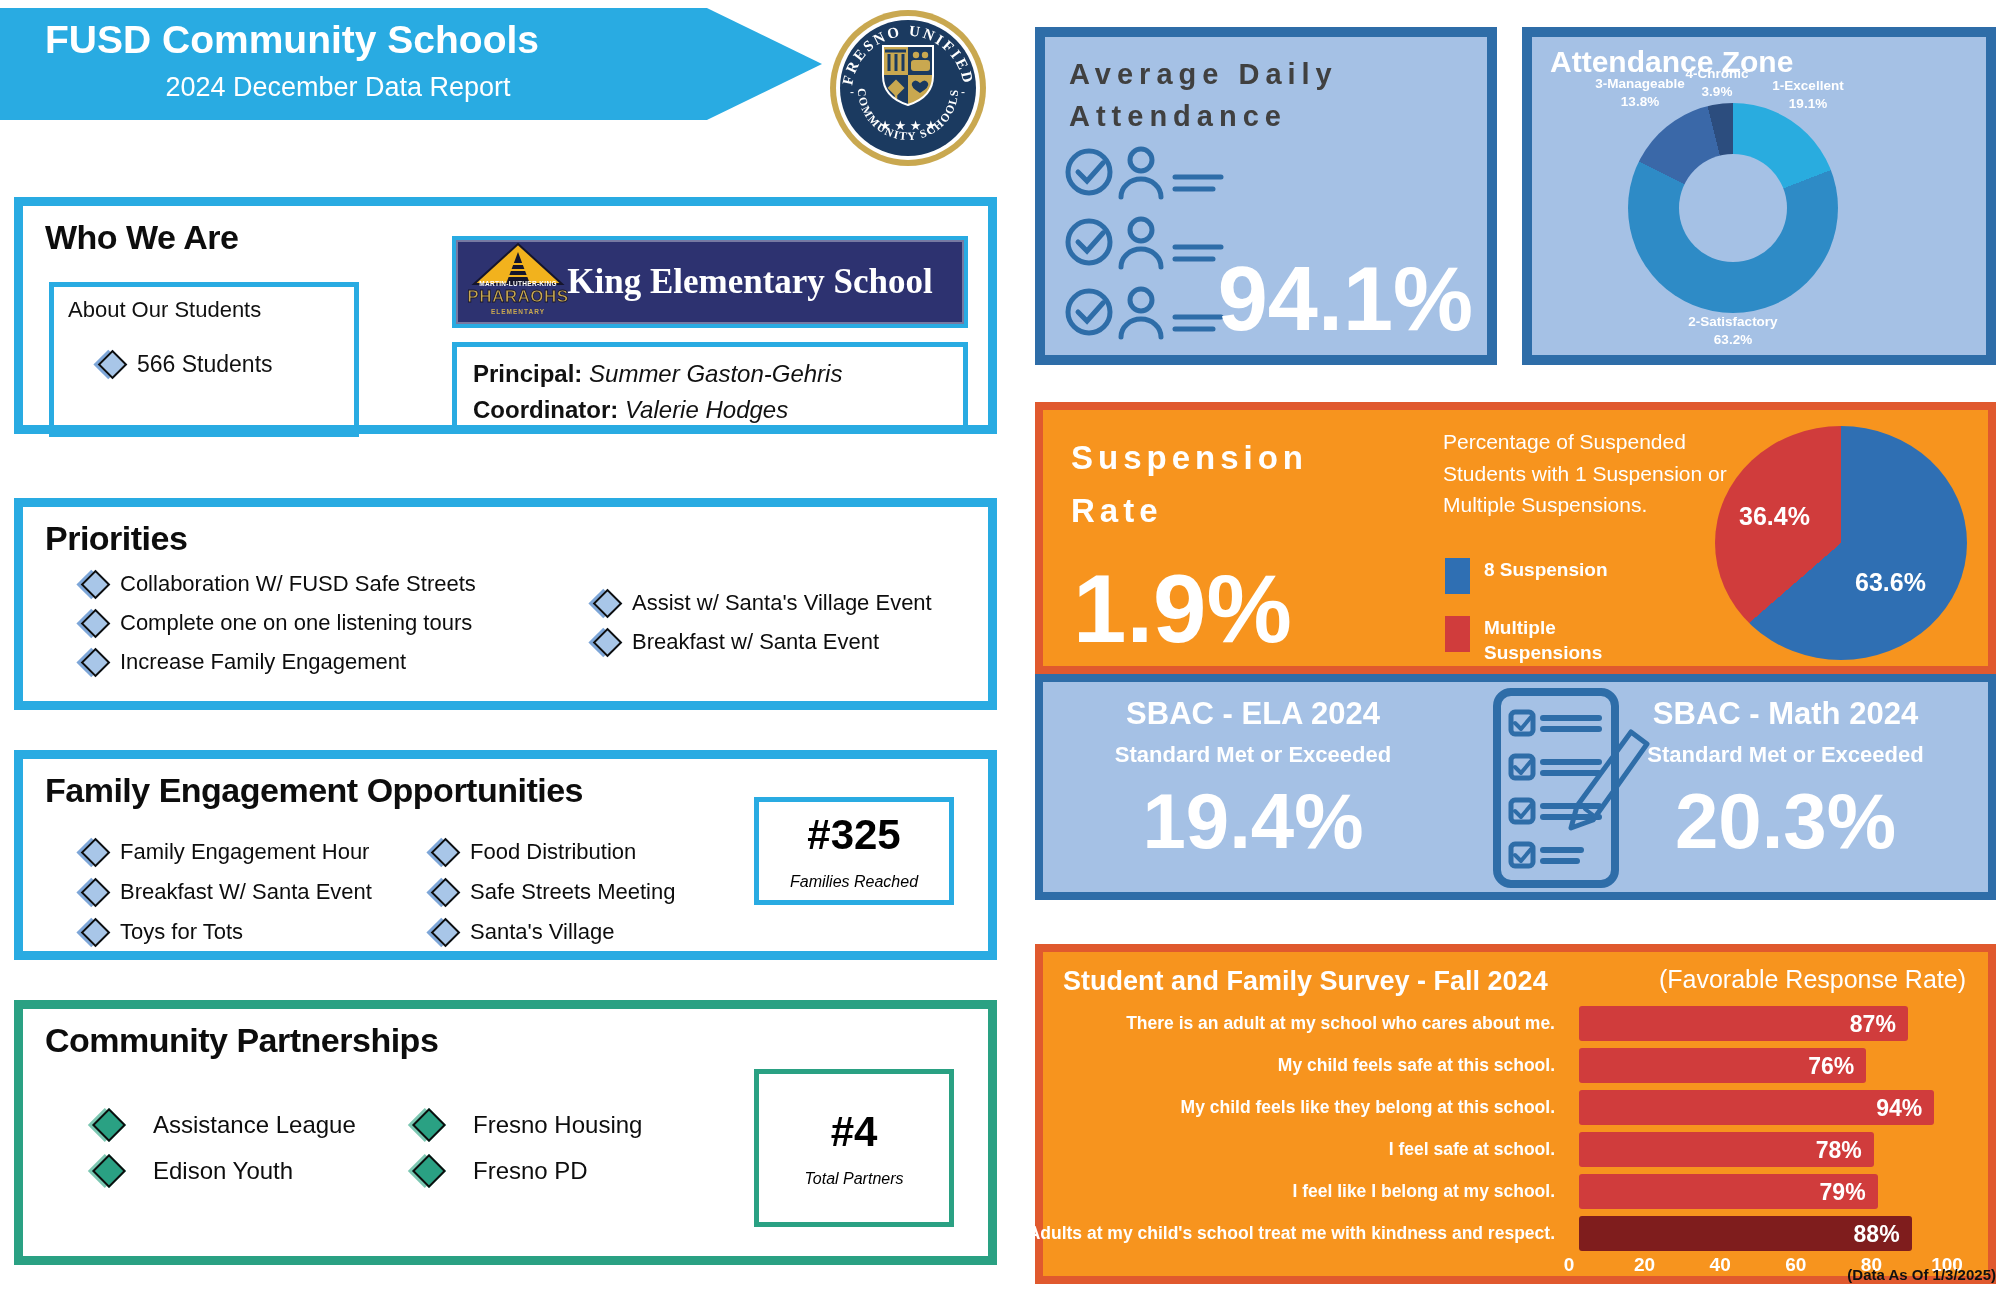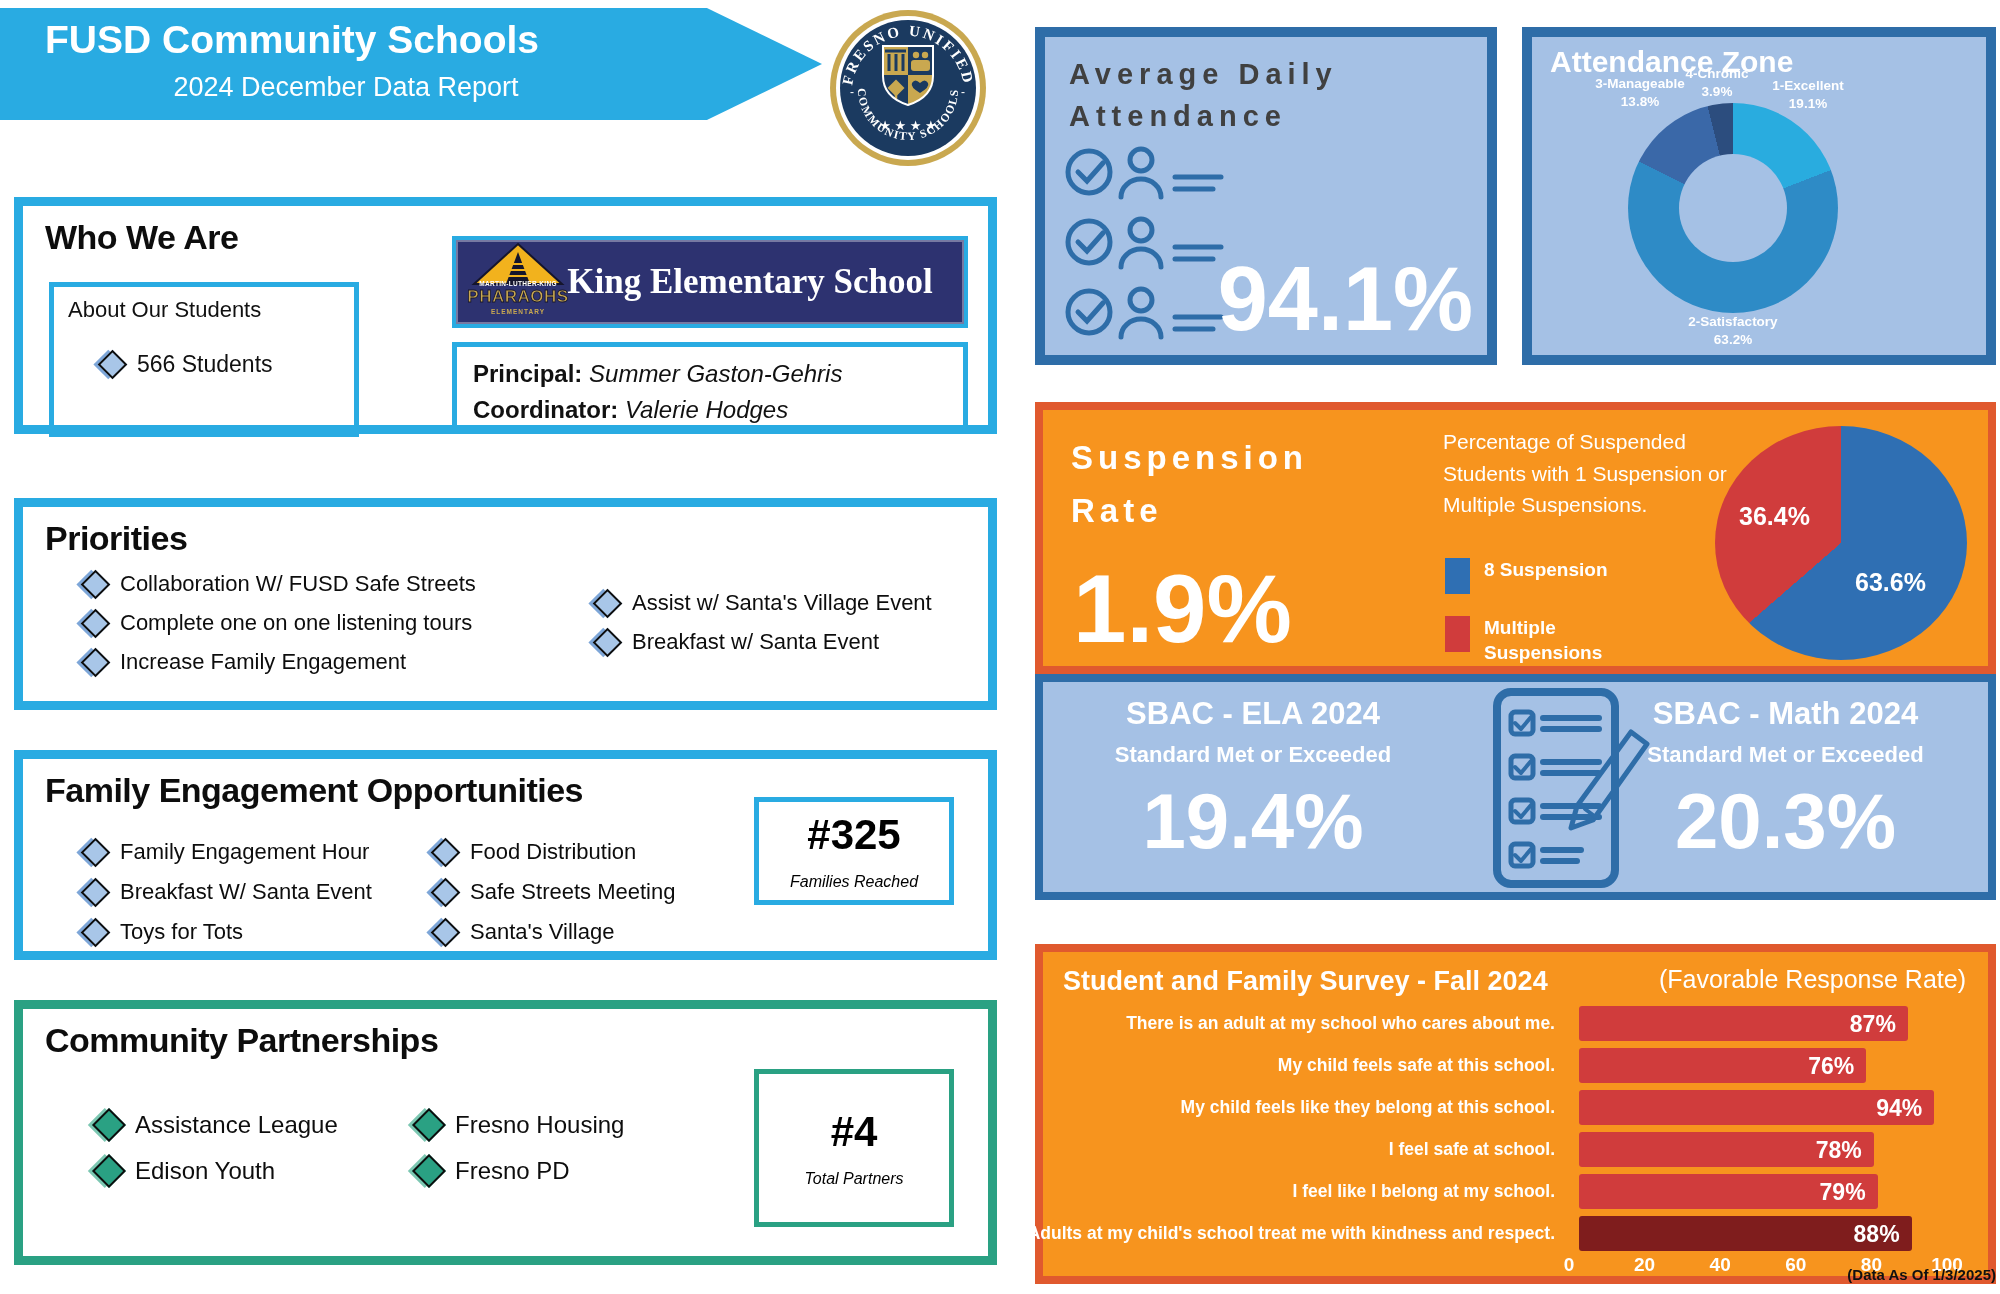--- a/index.html
+++ b/index.html
@@ -3,21 +3,21 @@
 <meta charset="utf-8">
 <style>
   html,body{margin:0;padding:0;background:#fff;}
   #page{position:relative;width:2000px;height:1294px;background:#fff;overflow:hidden;
         font-family:"Liberation Sans",sans-serif;color:#111;}
 
   
   .header-arrow{position:absolute;left:0;top:8px;width:822px;height:112px;background:var(--accent_blue);
     clip-path:polygon(0 0,86% 0,100% 50%,86% 100%,0 100%);}
   .header-title{position:absolute;left:45px;top:18px;width:660px;font-size:39px;font-weight:bold;color:#fff;}
-  .header-sub{position:absolute;left:16px;top:72px;width:660px;text-align:center;font-size:27px;color:#fff;}
+  .header-sub{position:absolute;left:8px;top:72px;width:660px;text-align:center;font-size:27px;color:#fff;}
   .seal{position:absolute;left:828px;top:8px;width:160px;height:160px;}
 
   
   .lbox{position:absolute;left:14px;width:983px;background:#fff;border:9px solid var(--accent_blue);box-sizing:border-box;}
   .lbox.green{border-color:var(--green);}
   .box-title{position:absolute;left:22px;top:12px;font-size:34px;font-weight:bold;color:#0d0d0d;letter-spacing:-0.5px;}
   #who-box{top:197px;height:237px;}
   #prio-box{top:498px;height:212px;}
   #fam-box{top:750px;height:210px;}
   #part-box{top:1000px;height:265px;}
@@ -49,21 +49,21 @@
   #part-box .diamond{width:20px;height:20px;}
 
   .prio-cols{position:absolute;left:58px;top:64px;display:flex;}
   .prio-left{width:512px;}
   .prio-right{padding-top:19px;}
   .fam-cols{position:absolute;left:58px;top:80px;display:flex;}
   .fam-left{width:350px;}
   .part-cols{position:absolute;left:70px;top:102px;display:flex;}
   .part-left{width:320px;}
   #fam-box .bullet-row{margin-bottom:14px;}
-  #part-box .bullet-row{margin-bottom:18px;}
+  #part-box .bullet-row{margin-bottom:18px;gap:18px;}
 
   .stat-box{position:absolute;right:34px;border:5px solid var(--accent_blue);box-sizing:border-box;
     display:flex;flex-direction:column;align-items:center;justify-content:center;background:#fff;}
   .stat-box.green{border-color:var(--green);}
   #fam-stat{top:38px;width:200px;height:108px;}
   #part-stat{top:60px;width:200px;height:158px;}
   .stat-value{font-size:42px;font-weight:bold;color:#000;}
   .stat-label{font-size:16px;font-style:italic;margin-top:14px;color:#000;}
 
   

